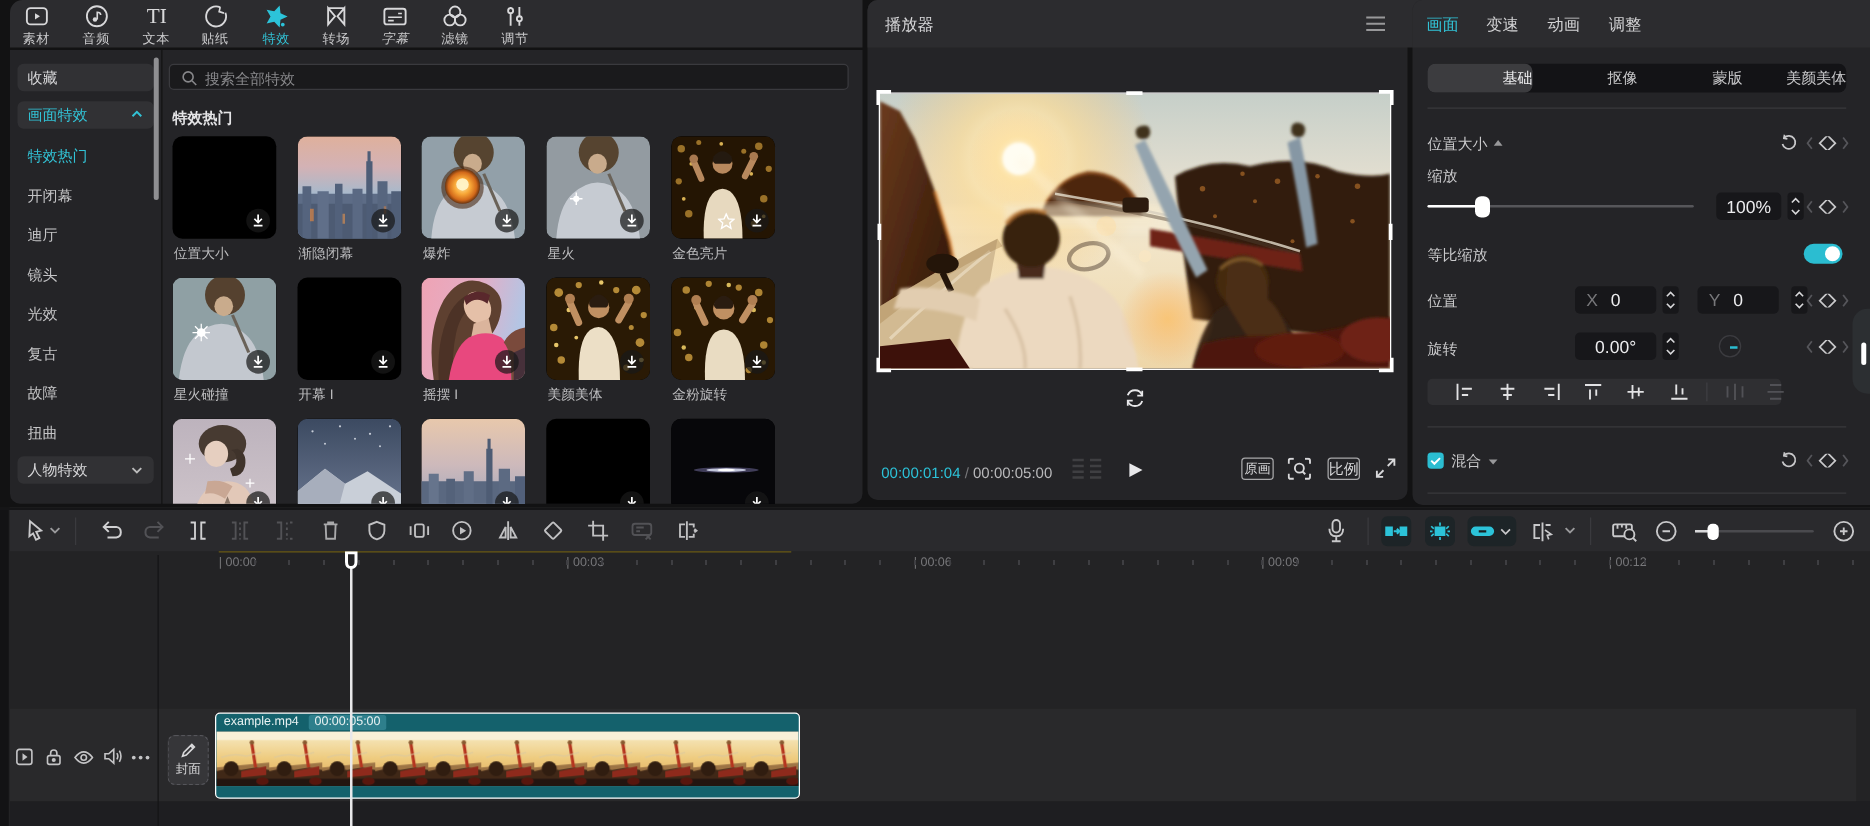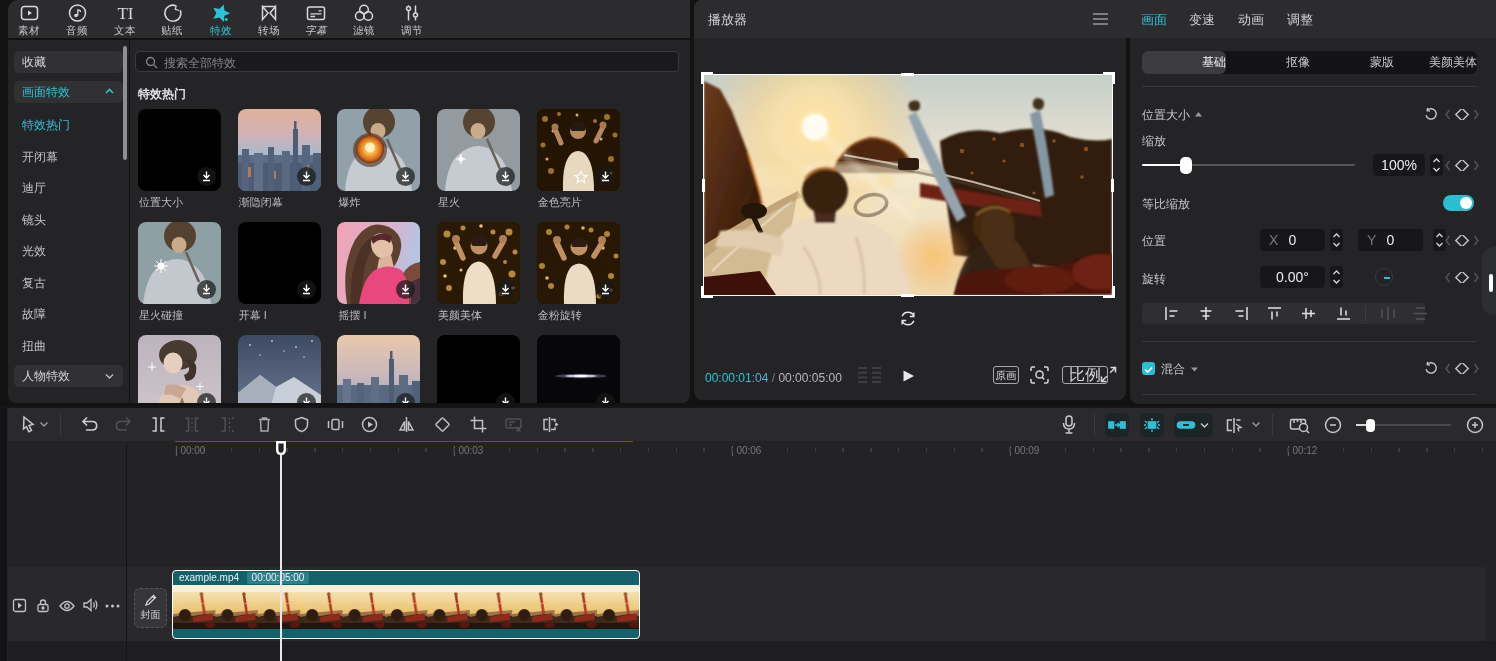--- a/index.html
+++ b/index.html
@@ -578,21 +578,21 @@
       </svg>
     <svg style="position:absolute;left:208px;top:369px;" width="13" height="14" viewBox="0 0 13 14">
         <path d="M1.5 1.5 L12 7 L1.5 12.5 Z" fill="#e8e8ea"></path>
       </svg>
     <div style="position:absolute;left:299px;top:366px;width:26px;height:18px;border:1px solid #a8a8aa;border-radius:3px;color:#d8d8da;font-size:10.5px;line-height:16px;text-align:center;">原画</div>
     <svg style="position:absolute;left:336px;top:366px;" width="19" height="18" viewBox="0 0 19 18" fill="none" stroke="#d8d8da" stroke-width="1.5">
       <path d="M1 5 V2.5 Q1 1 2.5 1 H5 M14 1 H16.5 Q18 1 18 2.5 V5 M18 13 V15.5 Q18 17 16.5 17 H14 M5 17 H2.5 Q1 17 1 15.5 V13"></path>
       <circle cx="9.5" cy="8.5" r="3.6"></circle>
         <path d="M12 11.2 L14.2 13.4"></path>
     </svg>
-    <div style="position:absolute;left:368px;top:366px;width:46px;height:18px;border:1px solid #a8a8aa;border-radius:3px;color:#d8d8da;font-size:16px;line-height:16px;text-align:center;">比例</div>
+    <div style="position:absolute;left:368px;top:366px;width:26px;height:18px;border:1px solid #a8a8aa;border-radius:3px;color:#d8d8da;font-size:12px;line-height:16px;text-align:center;">比例</div>
     <svg style="position:absolute;left:406px;top:366px;" width="17" height="17" viewBox="0 0 17 17" fill="none" stroke="#d8d8da" stroke-width="1.5">
       <path d="M10.5 1.5 H15.5 V6.5 M15.5 1.5 L10.2 6.8 M6.5 15.5 H1.5 V10.5 M1.5 15.5 L6.8 10.2"></path>
     </svg>
   </div>
   <div class="abs" id="rpanel">
     <div id="rpanel-head">
       <div class="rtab cyan" style="left:11px;">画面</div>
       <div class="rtab" style="left:59px;">变速</div>
       <div class="rtab" style="left:108px;">动画</div>
       <div class="rtab" style="left:157px;">调整</div>

